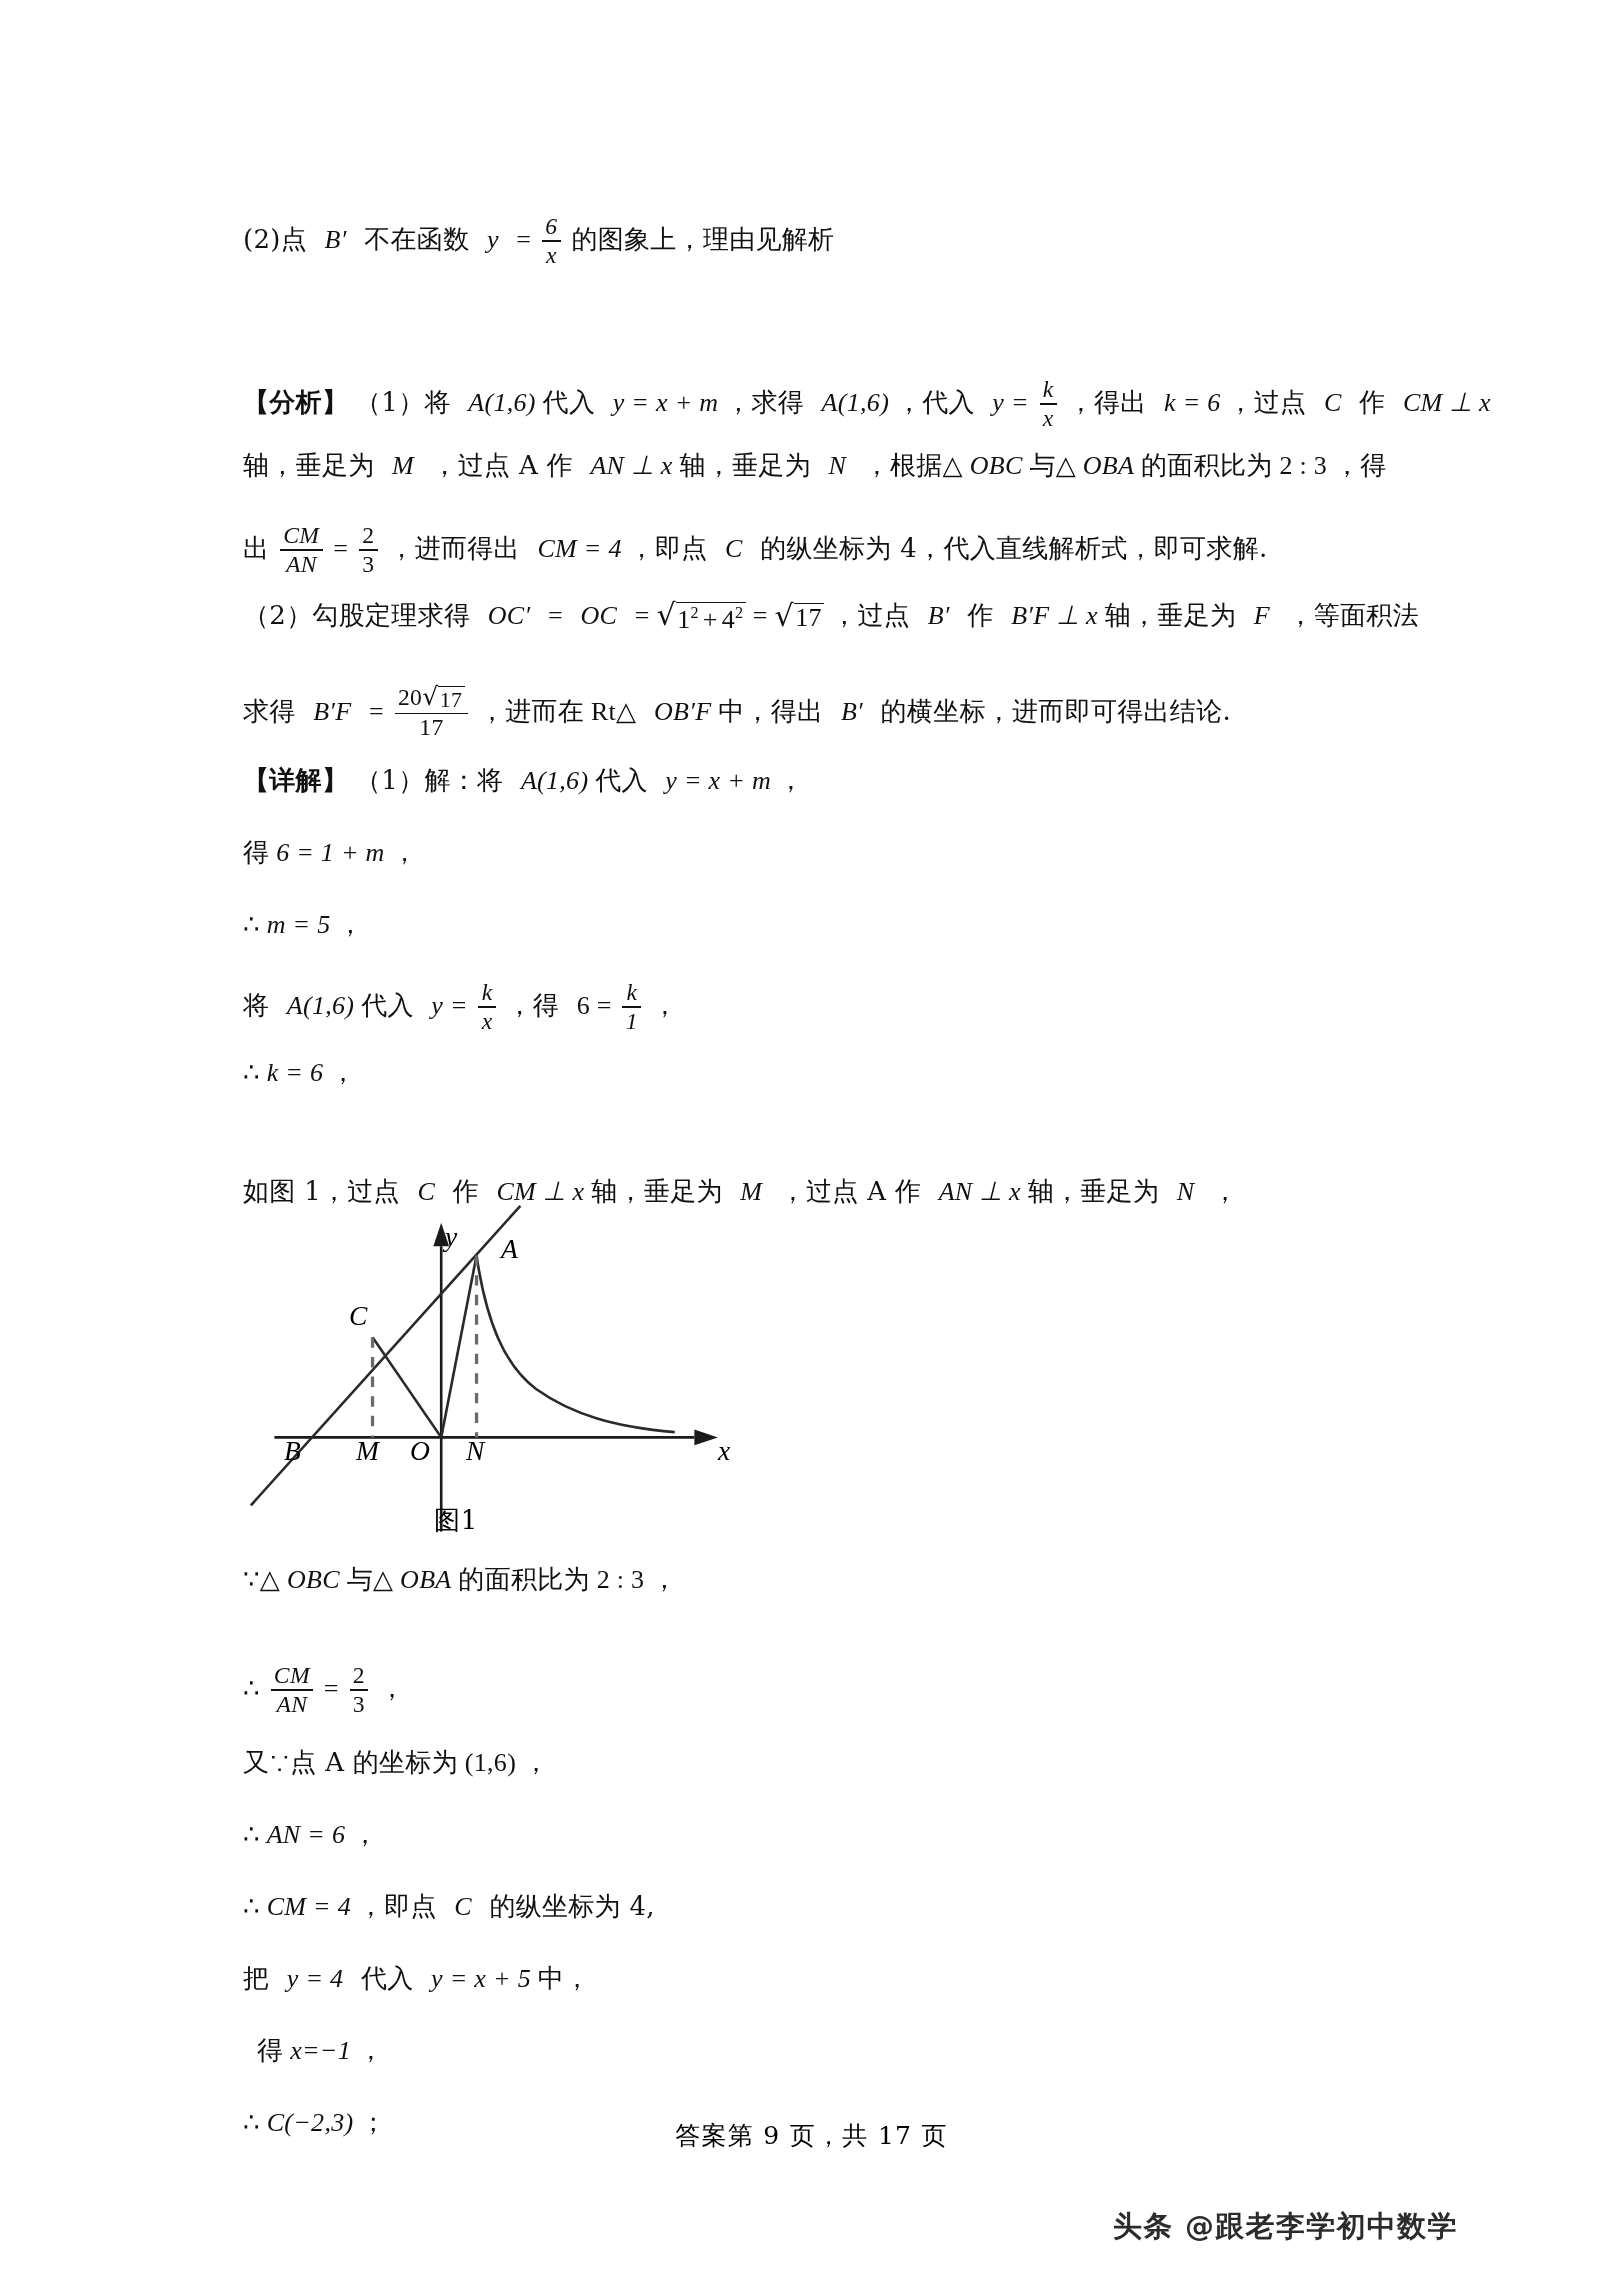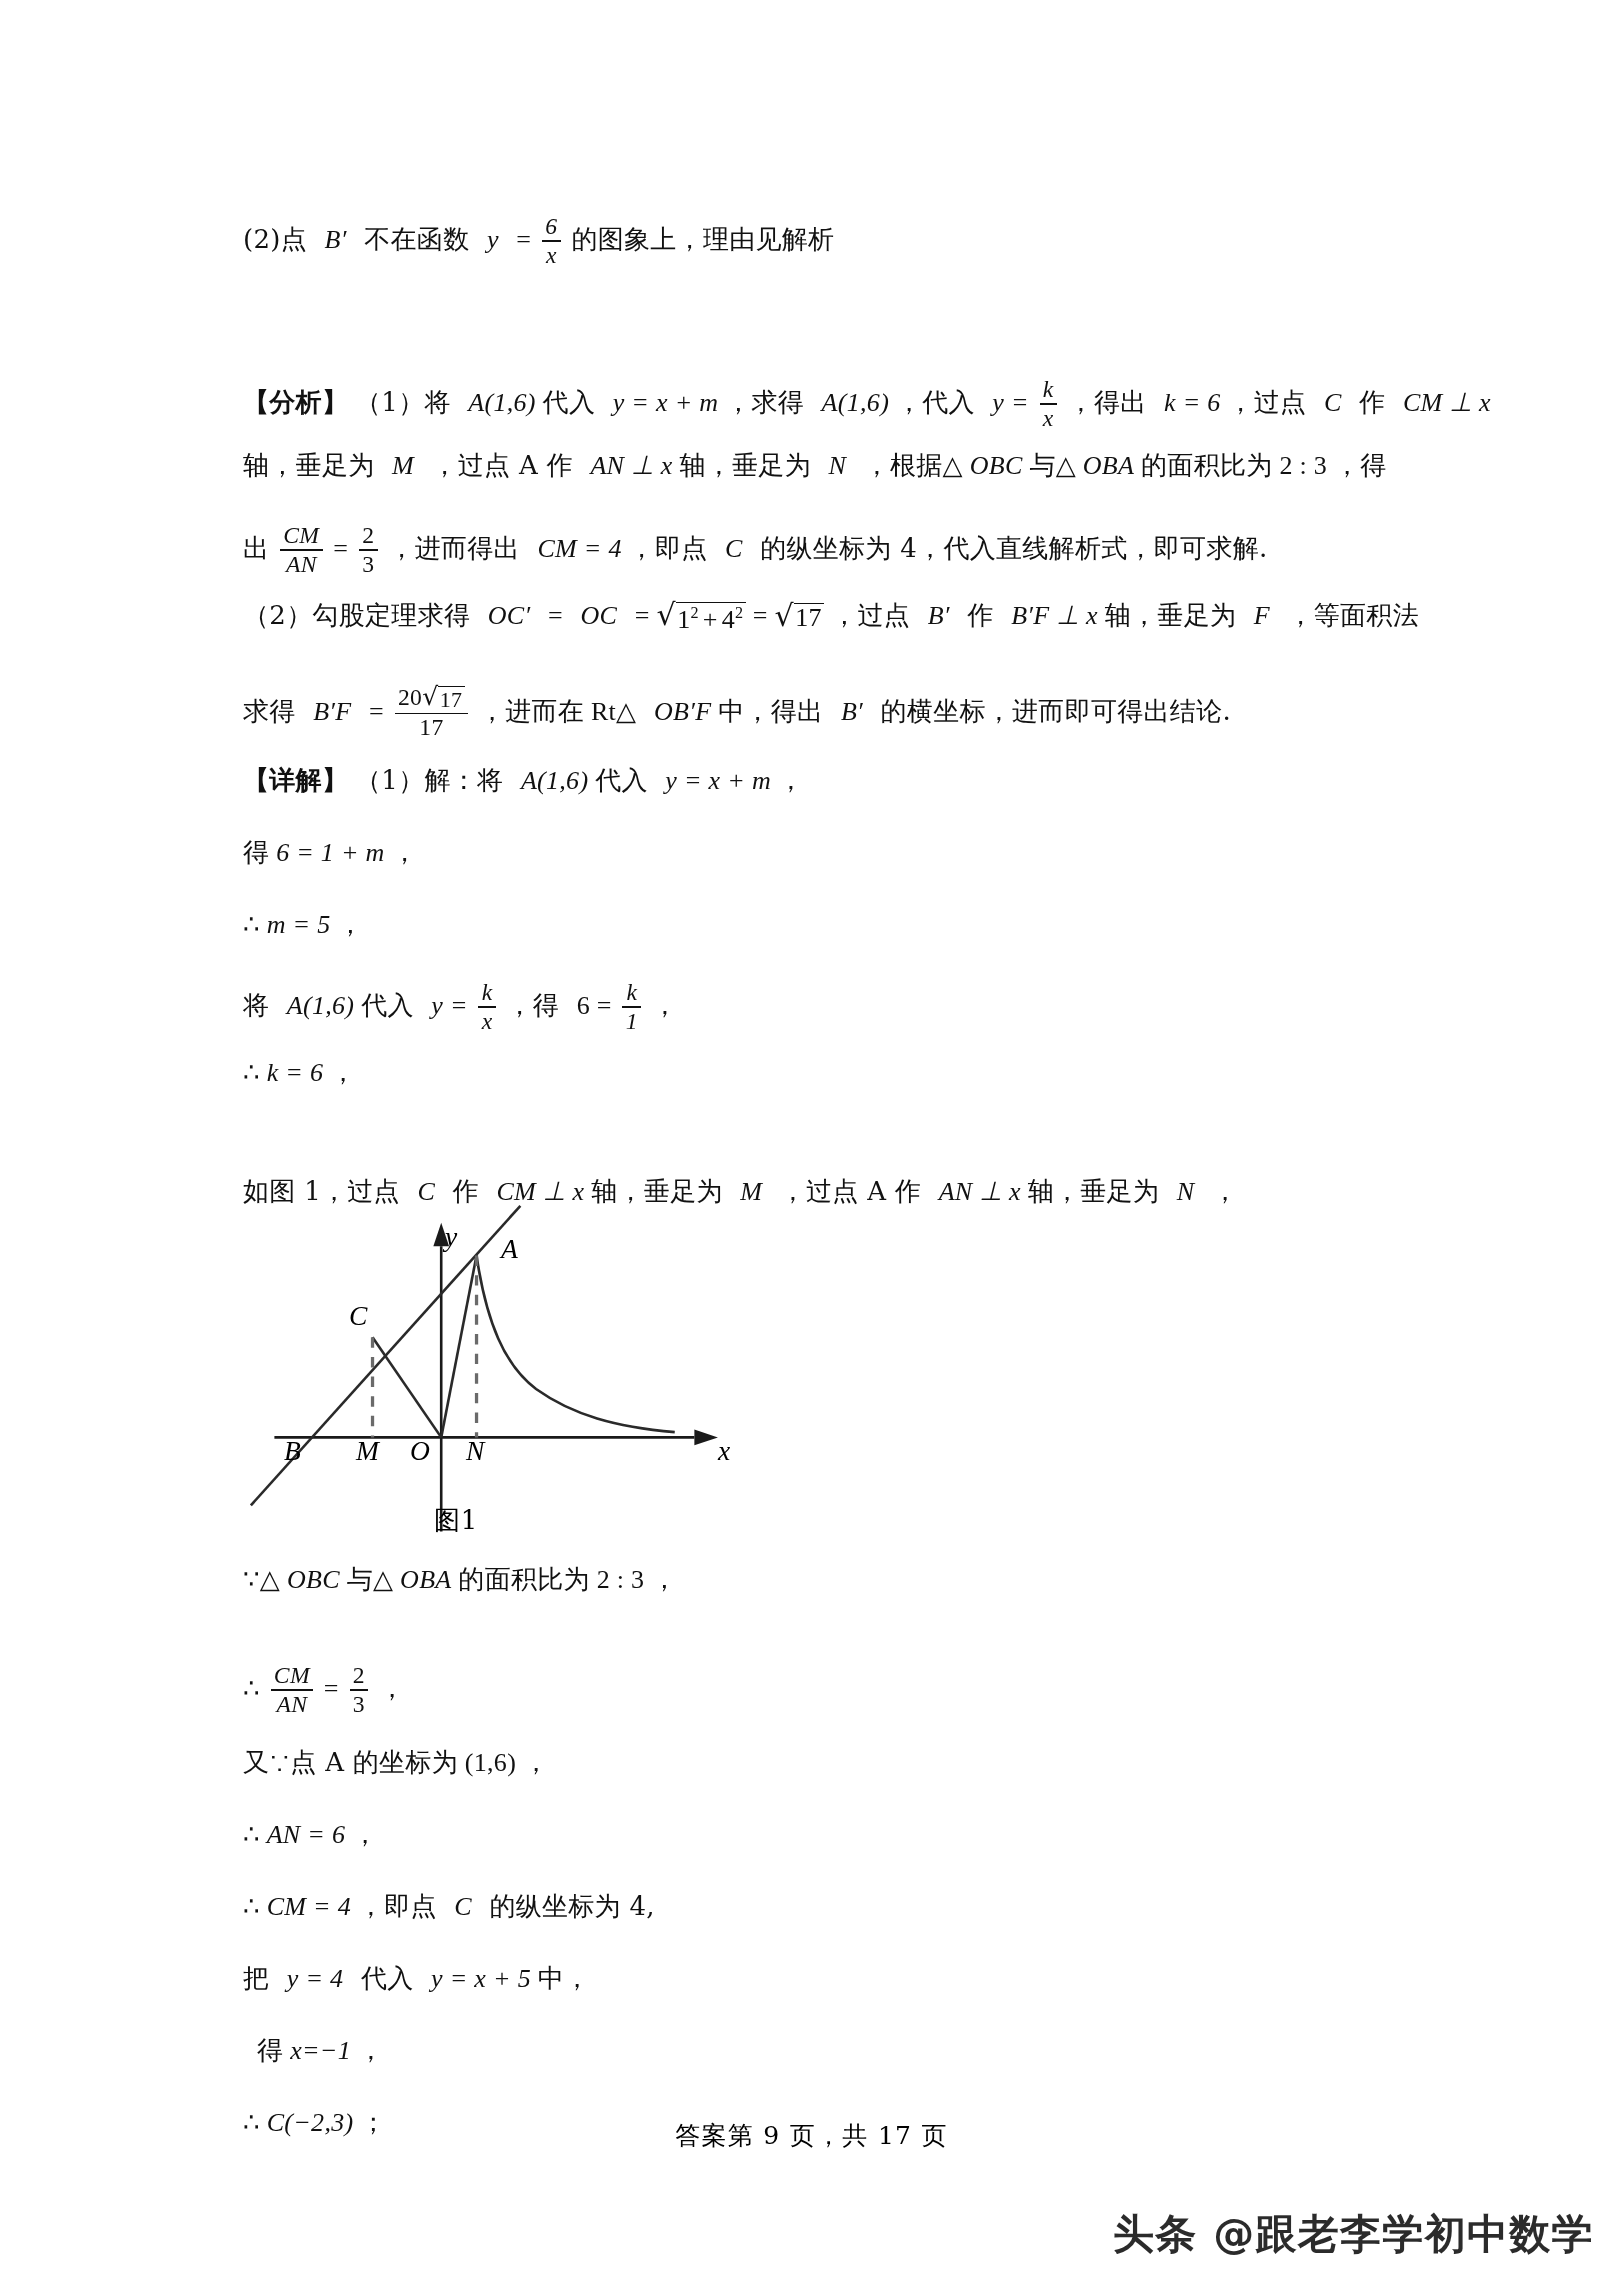--- a/index.html
+++ b/index.html
@@ -115,21 +115,21 @@
     font-size: 25px;
     font-family: "DejaVu Serif", "Liberation Serif", serif;
     letter-spacing: 1.3px;
   }
 
   
   .watermark {
     position: absolute;
     left: 1113px;
     top: 2207px;
-    font-size: 41px;
+    font-size: 29px;
     font-weight: bold;
     font-family: "DejaVu Sans", "Liberation Sans", sans-serif;
     color: #1a1a1a;
     letter-spacing: 1.3px;
     opacity: 0.92;
     white-space: nowrap;
   }
 </style>
 </head>
 <body>

